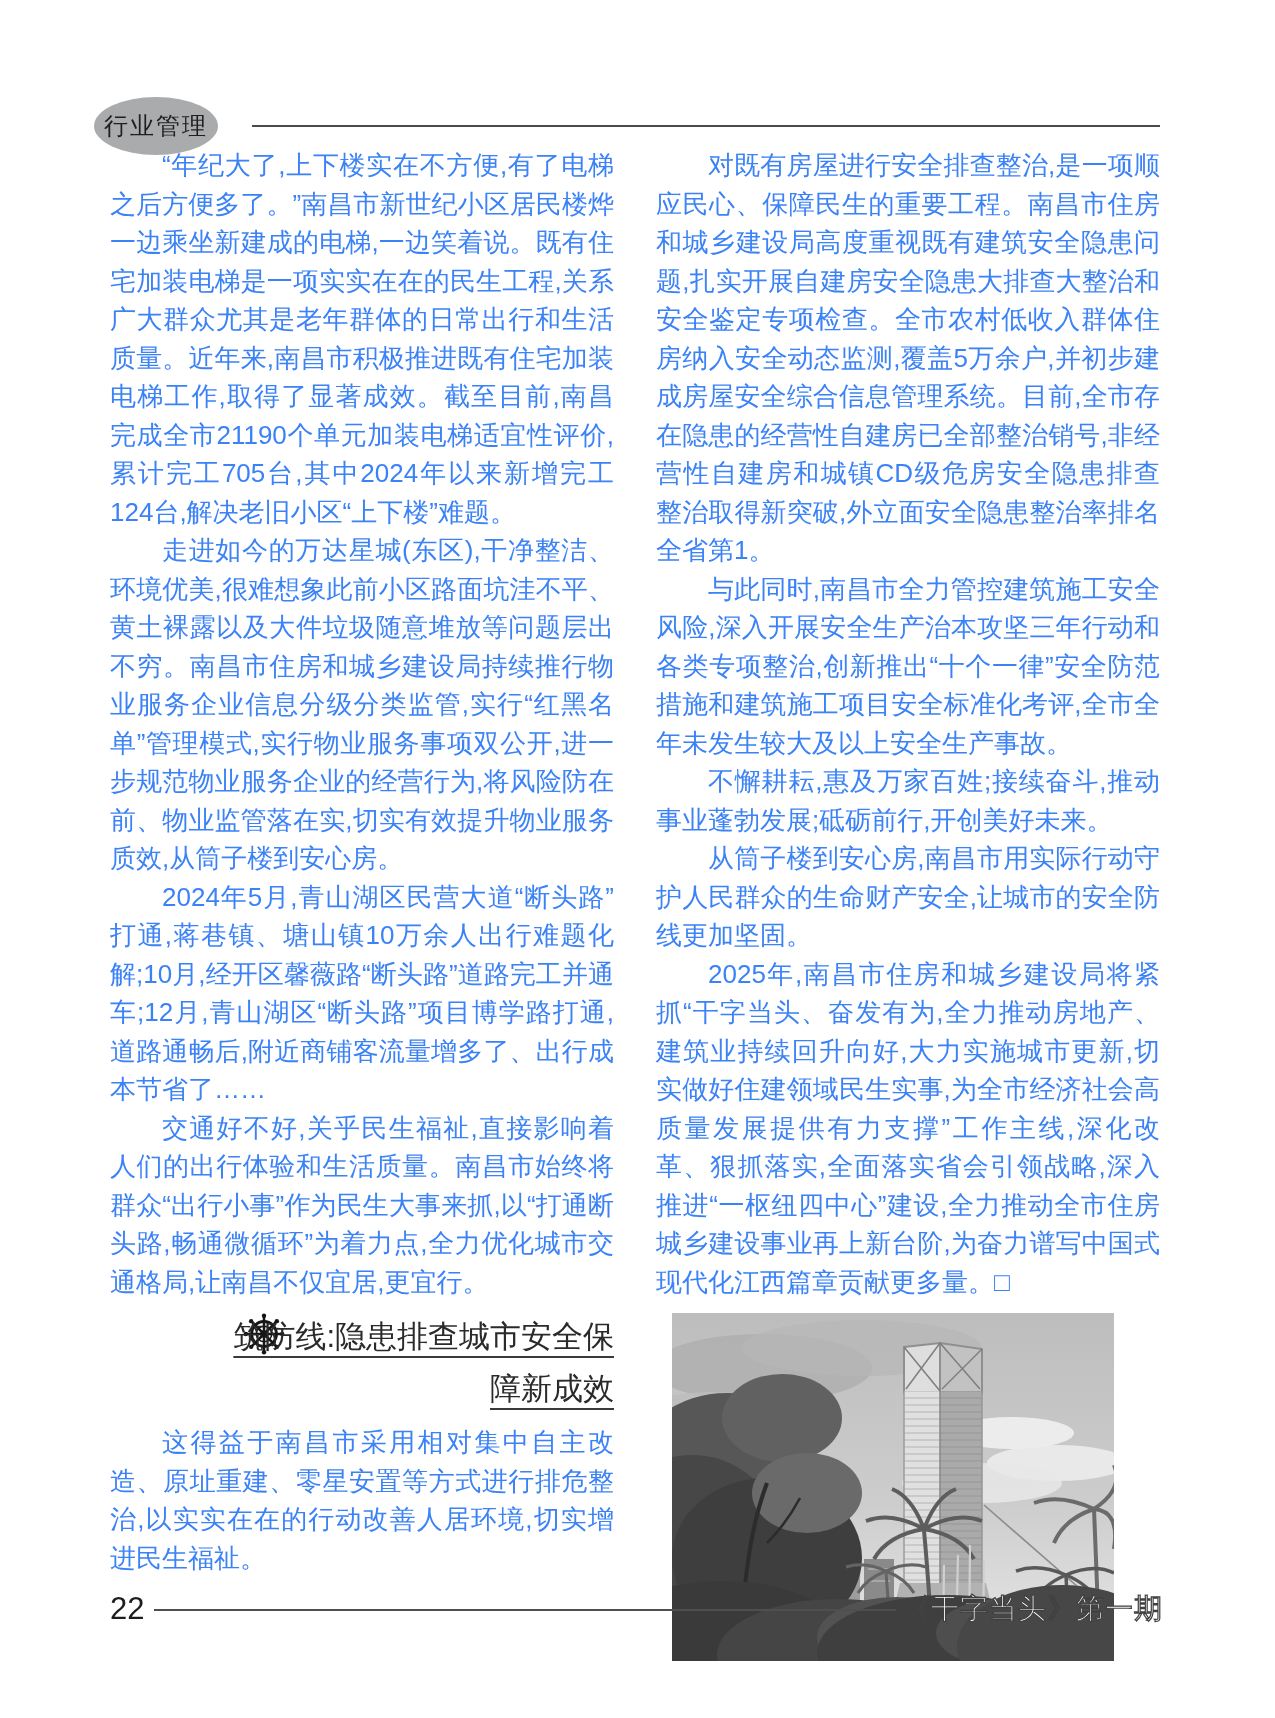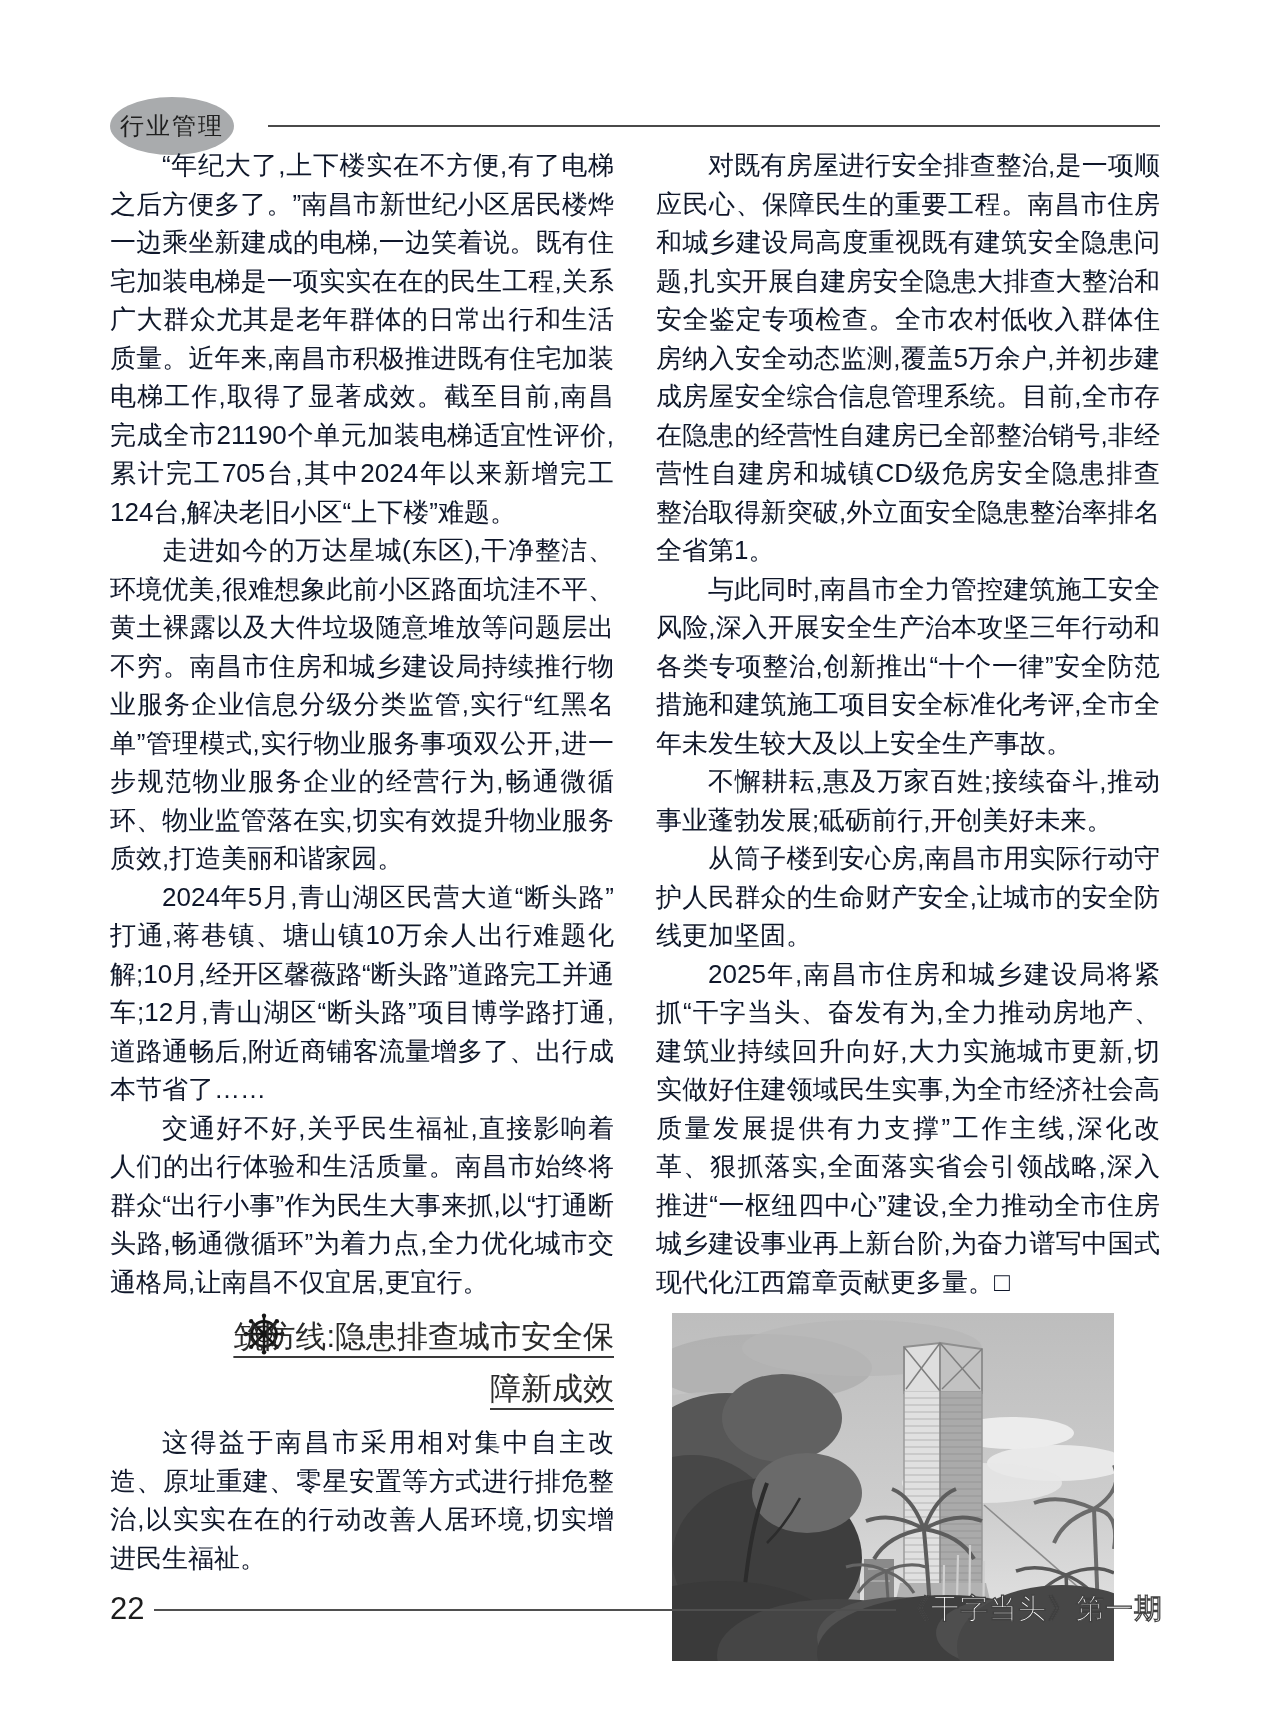--- a/index.html
+++ b/index.html
@@ -10,21 +10,21 @@
     position: relative;
     width: 1275px;
     height: 1718px;
     background: #ffffff;
     overflow: hidden;
   }
 
   
   .page-header {
     position: absolute;
-    top: 96px; left: 110px; right: 115px;
+    top: 96px; left: 94px; right: 115px;
     height: 60px;
     display: flex;
     align-items: center;
   }
   .badge {
     width: 124px; height: 58px;
     background: #a9abad;
     border-radius: 50%;
     display: flex; align-items: center; justify-content: center;
     flex: 0 0 auto;
@@ -48,21 +48,21 @@
     top: 146px; left: 110px;
     width: 1050px;
     display: flex;
     gap: 42px;
   }
   .col { width: 504px; flex: 0 0 auto; }
 
   .body-para {
     font-size: 26px;
     line-height: 38.5px;
-    color: #0f172a;
+    color: #3b82f6;
     text-align: justify;
     text-indent: 2em;
   }
 
   .section-heading {
     font-size: 31px;
     font-weight: 400;
     color: #2a2a2a;
     line-height: 52px;
     text-indent: 2em;
@@ -132,21 +132,21 @@
     <div class="badge">
       <span>行业管理</span>
     </div>
     <div class="header-rule"></div>
   </header>
 
   <main class="columns">
 
     <section class="col">
       <p class="body-para">“年纪大了,上下楼实在不方便,有了电梯之后方便多了。”南昌市新世纪小区居民楼烨一边乘坐新建成的电梯,一边笑着说。既有住宅加装电梯是一项实实在在的民生工程,关系广大群众尤其是老年群体的日常出行和生活质量。近年来,南昌市积极推进既有住宅加装电梯工作,取得了显著成效。截至目前,南昌完成全市21190个单元加装电梯适宜性评价,累计完工705台,其中2024年以来新增完工124台,解决老旧小区“上下楼”难题。</p>
-      <p class="body-para">走进如今的万达星城(东区),干净整洁、环境优美,很难想象此前小区路面坑洼不平、黄土裸露以及大件垃圾随意堆放等问题层出不穷。南昌市住房和城乡建设局持续推行物业服务企业信息分级分类监管,实行“红黑名单”管理模式,实行物业服务事项双公开,进一步规范物业服务企业的经营行为,畅通微循环、物业监管落在实,切实有效提升物业服务质效,打造美丽和谐家园。</p>
+      <p class="body-para">走进如今的万达星城(东区),干净整洁、环境优美,很难想象此前小区路面坑洼不平、黄土裸露以及大件垃圾随意堆放等问题层出不穷。南昌市住房和城乡建设局持续推行物业服务企业信息分级分类监管,实行“红黑名单”管理模式,实行物业服务事项双公开,进一步规范物业服务企业的经营行为,将风险防在前、物业监管落在实,切实有效提升物业服务质效,从筒子楼到安心房。</p>
       <p class="body-para">2024年5月,青山湖区民营大道“断头路”打通,蒋巷镇、塘山镇10万余人出行难题化解;10月,经开区馨薇路“断头路”道路完工并通车;12月,青山湖区“断头路”项目博学路打通,道路通畅后,附近商铺客流量增多了、出行成本节省了……</p>
       <p class="body-para">交通好不好,关乎民生福祉,直接影响着人们的出行体验和生活质量。南昌市始终将群众“出行小事”作为民生大事来抓,以“打通断头路,畅通微循环”为着力点,全力优化城市交通格局,让南昌不仅宜居,更宜行。</p>
 
       <h2 class="section-heading"><span class="wheel"><svg viewBox="0 0 48 48" aria-hidden="true">
             <g stroke="#151515" stroke-width="2.6" stroke-linecap="round">
               <line x1="24" y1="24" x2="43" y2="24"></line>
               <line x1="24" y1="24" x2="37.4" y2="37.4"></line>
               <line x1="24" y1="24" x2="24" y2="43"></line>
               <line x1="24" y1="24" x2="10.6" y2="37.4"></line>
               <line x1="24" y1="24" x2="5" y2="24"></line>

